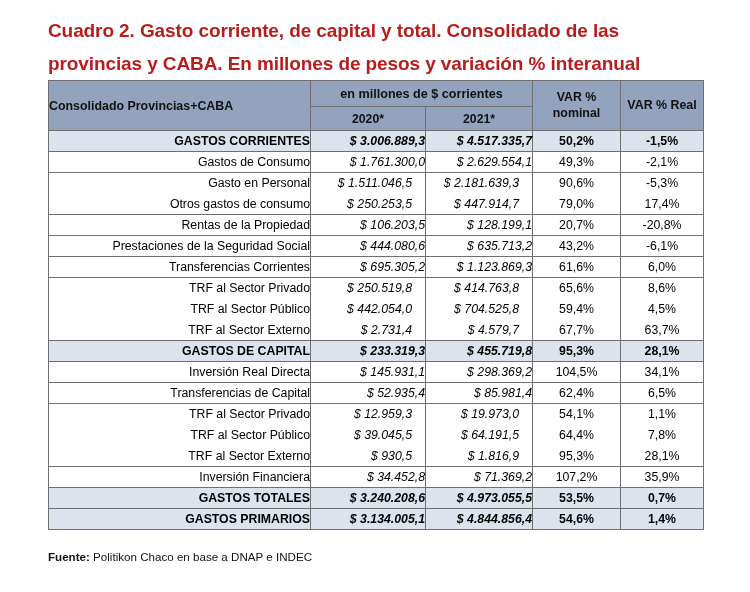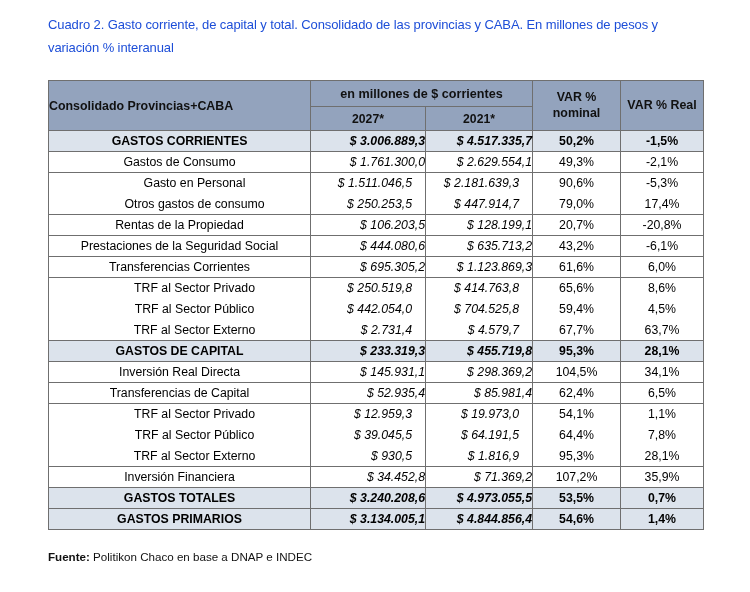--- a/index.html
+++ b/index.html
@@ -19,25 +19,25 @@
     width: 750px;
     height: 592px;
     box-sizing: border-box;
     padding: 0;
   }
   .title {
     position: absolute;
     left: 48px;
     top: 14px;
     width: 660px;
-    font-size: 13px;
-    font-weight: normal;
+    font-size: 19px;
+    font-weight: bold;
     line-height: 1.75;
     letter-spacing: -0.1px;
-    color: #1d4ed8;
+    color: #b91c1c;
   }
   table.data {
     position: absolute;
     left: 48px;
     top: 80px;
     width: 655px;
     border-collapse: collapse;
     table-layout: fixed;
     font-size: 12.3px;
   }
@@ -68,21 +68,21 @@
     font-size: 12.2px;
     height: 24px;
   }
   th.hdr-var {
     line-height: 1.25;
     font-size: 12.4px;
   }
   
   tbody tr { height: 21px; }
   td.lbl {
-    text-align: center;
+    text-align: right;
     padding-left: 8px;
     white-space: nowrap;
   }
   td.num {
     text-align: right;
     padding-right: 10px;
     white-space: nowrap;
     font-style: italic;
   }
   td.pct {
@@ -136,21 +136,21 @@
       <col style="width:83px">
     </colgroup>
     <thead>
       <tr>
         <th class="hdr-label" rowspan="2">Consolidado Provincias+CABA</th>
         <th class="hdr-group" colspan="2">en millones de $ corrientes</th>
         <th class="hdr-var" rowspan="2">VAR % nominal</th>
         <th class="hdr-var" rowspan="2">VAR % Real</th>
       </tr>
       <tr>
-        <th class="hdr-year">2027*</th>
+        <th class="hdr-year">2020*</th>
         <th class="hdr-year">2021*</th>
       </tr>
     </thead>
     <tbody id="table-body">
         <tr class="total">
           <td class="lbl">GASTOS CORRIENTES</td>
           <td class="num">$ 3.006.889,3</td>
           <td class="num">$ 4.517.335,7</td>
           <td class="pct">50,2%</td>
           <td class="pct">-1,5%</td>

